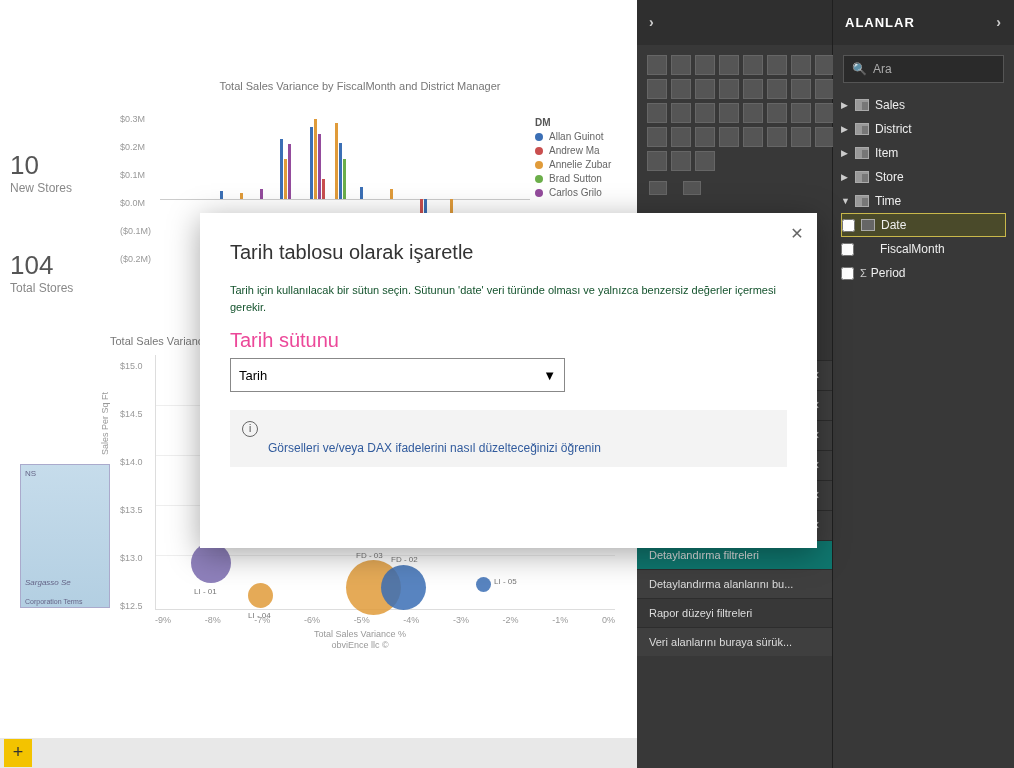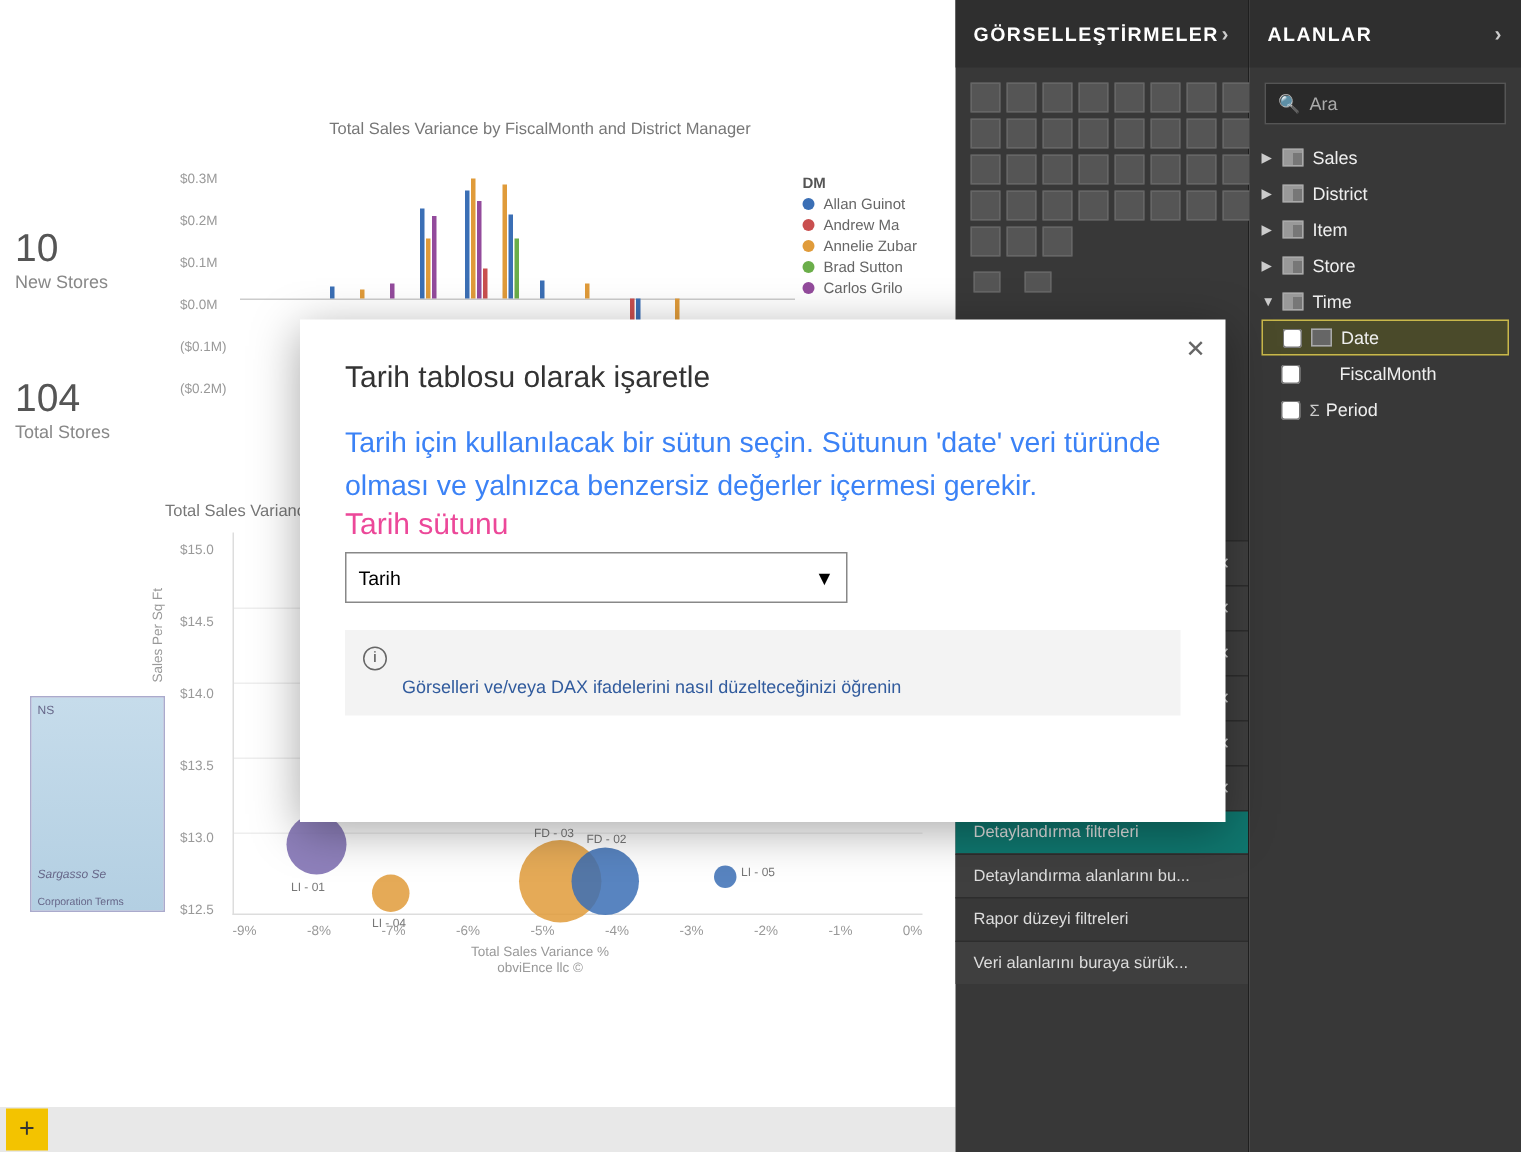--- a/index.html
+++ b/index.html
@@ -24,31 +24,31 @@
   .viz-toolbar span { width:18px; height:14px; background:#555; border:1px solid #666; display:inline-block; }
   .filter-row { padding:8px 12px; font-size:11px; color:#ddd; background:#3f3f3f; border-top:1px solid #2d2d2d; display:flex; justify-content:space-between; align-items:center; }
   .filter-row .x { color:#ccc; font-size:11px; }
 
   .search-box { margin:10px; height:28px; background:#2a2a2a; border:1px solid #555; display:flex; align-items:center; padding:0 8px; font-size:12px; color:#aaa; }
   .search-box .mag { margin-right:6px; }
   .field-table { padding:0 8px; }
   .tbl-row { display:flex; align-items:center; height:24px; font-size:12px; color:#eee; }
   .tbl-row .tri { width:10px; color:#ccc; font-size:9px; margin-right:4px;}
   .tbl-row .tbl-icon { width:14px; height:12px; margin-right:6px; display:inline-block; background:linear-gradient(#999 0 2px,transparent 0),linear-gradient(90deg,#999 6px,transparent 0),#777; border:1px solid #aaa;}
-  .field-row { display:flex; align-items:center; height:24px; font-size:12px; color:#eee; padding-left:13px; }
+  .field-row { display:flex; align-items:center; height:24px; font-size:12px; color:#eee; padding-left:0; }
   .field-row input { margin-right:6px; }
   .field-row .calc-icon { width:14px; height:12px; margin-right:6px; display:inline-block; border:1px solid #aaa; background:#666; position:relative; }
   .field-row.selected { background:#4a4a2a; border:1px solid #c9b84b; }
   .sigma::before { content:"Σ"; color:#ccc; margin-right:4px; font-size:11px; }
 
   
   .modal { position:absolute; left:200px; top:213px; width:617px; height:335px; background:#fff; box-shadow:0 6px 30px rgba(0,0,0,.35); padding:28px 30px 18px 30px; }
   .modal-close { position:absolute; right:6px; top:6px; width:28px; height:28px; font-size:16px; color:#666; background:none; border:none; cursor:pointer; }
   .modal-title { font-size:20px; font-weight:400; color:#333; margin-bottom:18px; }
-  .modal-text { font-size:19px; color:#3b82f6; line-height:1.5; }
+  .modal-text { font-size:11px; color:#14532d; line-height:1.5; margin-bottom:14px; }
   .modal-label { font-size:20px; color:#ec4899; margin-bottom:6px; }
   .modal-select { width:335px; height:30px; border:1px solid #888; padding:16px 8px; display:flex; align-items:center; justify-content:space-between; font-size:13px; margin-bottom:18px; cursor:pointer; }
   .modal-info { background:#f3f3f3; padding:10px 12px; display:flex; gap:10px; font-size:12px; color:#444; line-height:1.55; }
   .modal-info .info-icon { width:16px; height:16px; border:1px solid #666; border-radius:50%; display:flex; align-items:center; justify-content:center; font-size:10px; flex:none; margin-top:1px;}
   .modal-info a { color:#315b9d; text-decoration:none; }
   .modal-buttons { position:absolute; right:20px; bottom:16px; display:flex; gap:8px; }
   .modal-buttons button { min-width:70px; height:26px; font-size:13px; border:1px solid #aaa; cursor:pointer; }
   .btn-ok { background:#f2c811; border-color:#caa90e !important; }
   .btn-cancel { background:#f0f0f0; }
 
@@ -180,21 +180,20 @@
     </div>
   </div>
 
   <div class="page-tabs">
     <div class="add-page">+</div>
   </div>
 </div>
 
 <div class="viz-panel">
   <div class="panel-header">
-    <span>GÖRSELLEŞTİRMELER</span>
     <span class="chev">›</span>
   </div>
   <div class="viz-grid">
 
     <div class="viz-icon"></div>
       <div class="viz-icon"></div>
       <div class="viz-icon"></div>
       <div class="viz-icon"></div>
       <div class="viz-icon"></div>
       <div class="viz-icon"></div>

